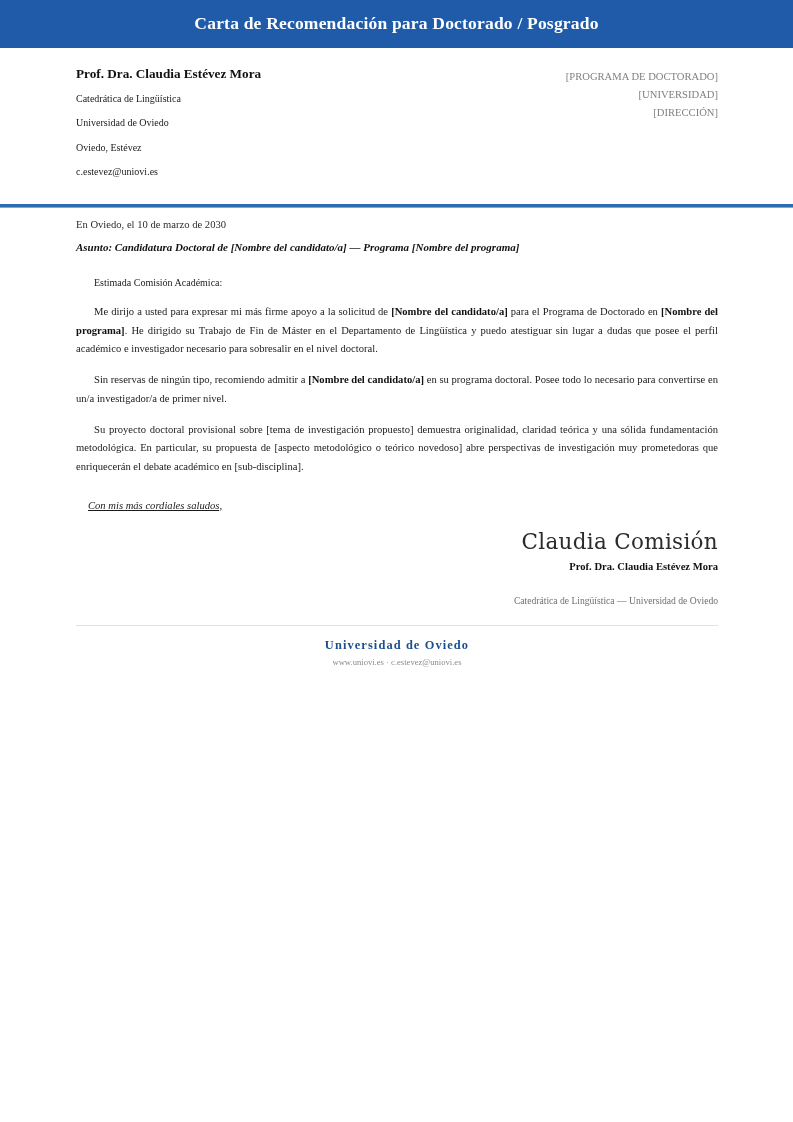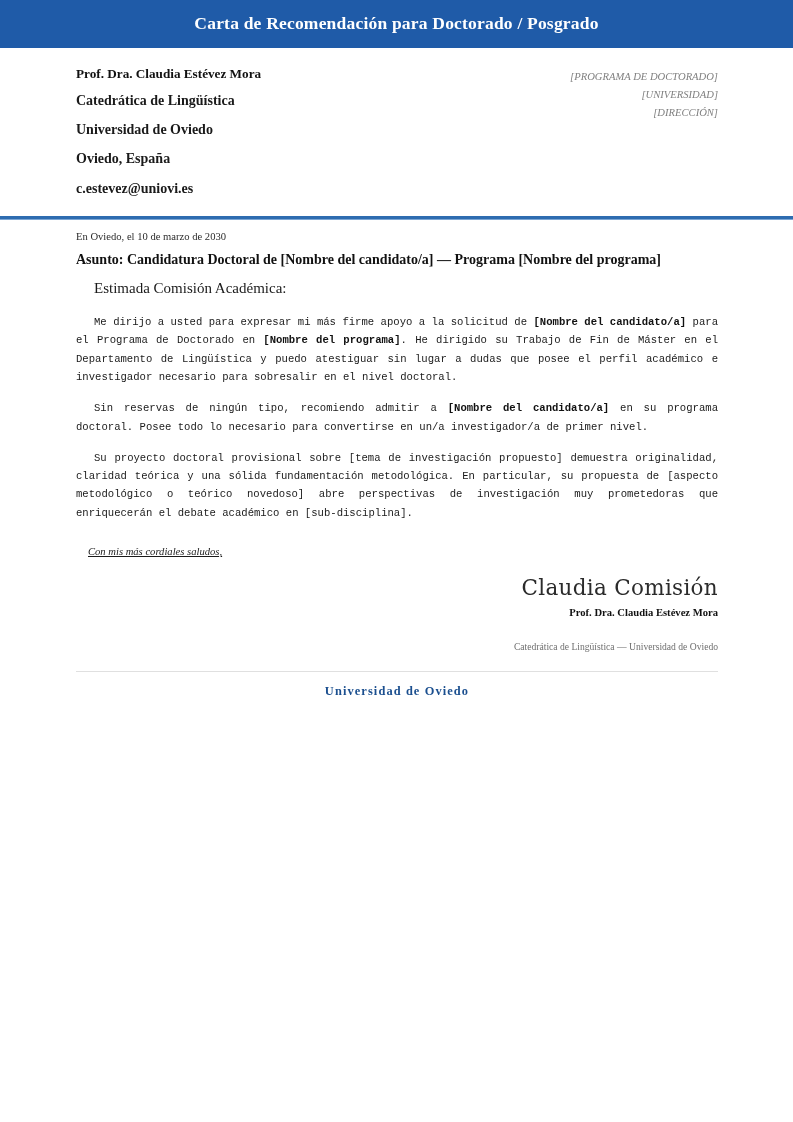--- a/index.html
+++ b/index.html
@@ -50,32 +50,31 @@
     flex-direction: column;
   }
   .sender-name {
     font-weight: bold;
     font-size: 13.2px;
     line-height: 1.2;
     color: #111111;
     margin-bottom: 11px;
   }
   .sender-line {
-    font-weight: bold;
-    font-size: 14px;
+    font-weight: normal;
+    font-size: 10px;
     line-height: 1.2;
     color: #1a1a1a;
     margin-bottom: 12.5px;
   }
-  .sender-line:last-child { margin-bottom: 4px; }
+  .sender-line:last-child { margin-bottom: 12px; }
 
   .recipient {
     text-align: right;
     padding-top: 2px;
-    font-style: italic;
   }
   .recipient-line {
     font-size: 10.6px;
     color: #808080;
     line-height: 1.72;
     white-space: nowrap;
   }
 
   
   .rule-wrap {
@@ -97,41 +96,41 @@
     padding: 10px 75px 0 76px;
     box-sizing: border-box;
   }
   .date-line {
     font-size: 10.6px;
     color: #2b2b2b;
     margin-bottom: 8px;
     line-height: 1.3;
   }
   .subject-line {
-    font-size: 14px;
+    font-size: 11px;
     font-weight: bold;
     color: #111111;
-    margin-bottom: 10px;
-    line-height: 1.3;
+    margin-bottom: 22px;
+    line-height: 1.3;
+    font-style: italic;
   }
   .salutation {
-    font-size: 15px;
+    font-size: 10px;
     color: #1a1a1a;
     margin: 8px 0 14px 18px;
     line-height: 1.3;
   }
   .para {
     font-size: 10.6px;
     color: #1a1a1a;
     text-align: justify;
     text-justify: inter-word;
     line-height: 1.73;
     text-indent: 18px;
     margin: 0 0 13px 0;
-    font-family: Liberation Mono, monospace;
   }
   .para b { font-weight: bold; color: #111111; }
 
   .closing {
     font-size: 10.6px;
     font-style: italic;
     color: #1a1a1a;
     margin: 23px 0 0 12px;
     line-height: 1.3;
     text-decoration: underline;
@@ -192,21 +191,21 @@
 
   <div class="banner">
     <div class="banner-title">Carta de Recomendación para Doctorado / Posgrado</div>
   </div>
 
   <div class="letterhead">
     <div class="sender">
       <div class="sender-name">Prof. Dra. Claudia Estévez Mora</div>
       <div class="sender-line">Catedrática de Lingüística</div>
       <div class="sender-line">Universidad de Oviedo</div>
-      <div class="sender-line">Oviedo, España</div>
+      <div class="sender-line">Oviedo, Estévez</div>
       <div class="sender-line">c.estevez@uniovi.es</div>
     </div>
     <div class="recipient">
       <div class="recipient-line">[PROGRAMA DE DOCTORADO]</div>
       <div class="recipient-line">[UNIVERSIDAD]</div>
       <div class="recipient-line">[DIRECCIÓN]</div>
     </div>
   </div>
 
   <div class="rule-wrap">
@@ -233,16 +232,17 @@
     <div class="closing">Con mis más cordiales saludos,</div>
 
     <div class="signature">
       <div class="sig-script">Claudia Comisión</div>
       <div class="sig-name">Prof. Dra. Claudia Estévez Mora</div>
       <div class="sig-title">Catedrática de Lingüística — Universidad de Oviedo</div>
     </div>
 
     <div class="footer">
       <div class="footer-org">Universidad de Oviedo</div>
+      <div class="footer-contact">www.uniovi.es · c.estevez@uniovi.es</div>
     </div>
 
   </div>
 </div>
 
 </body></html>

